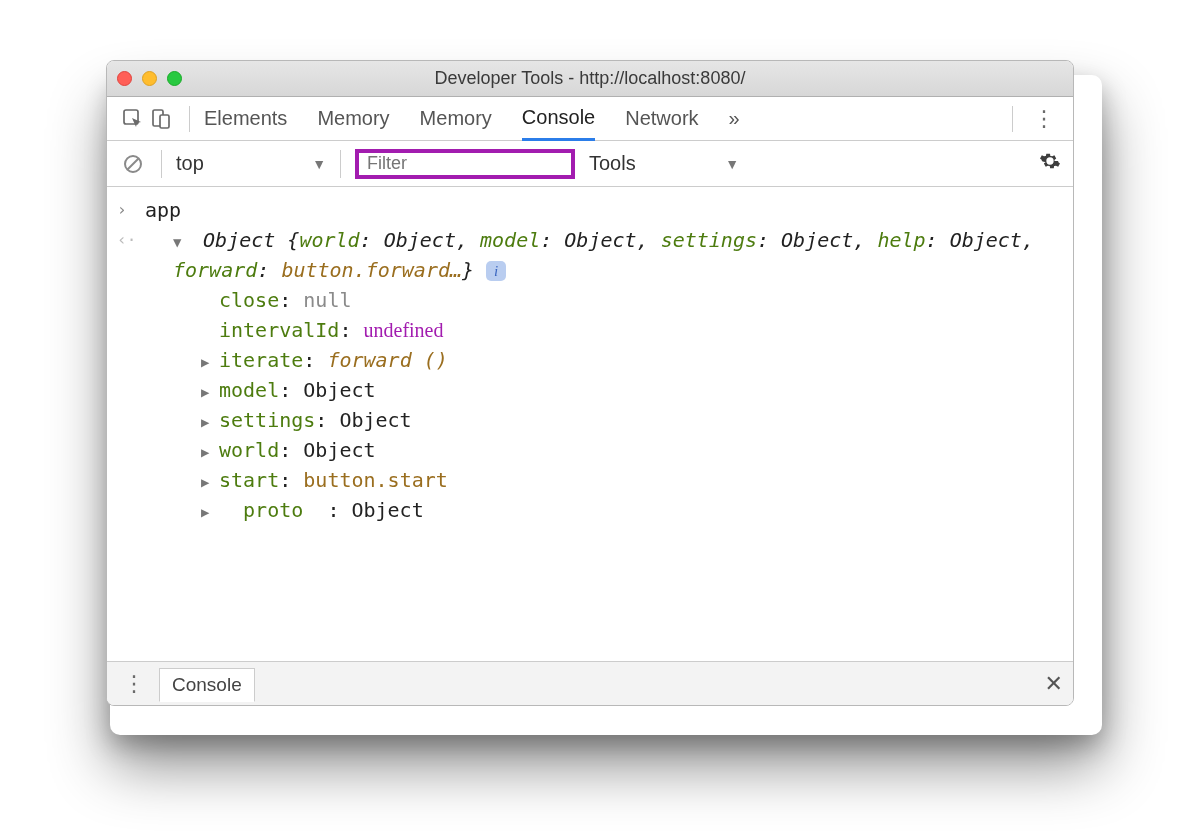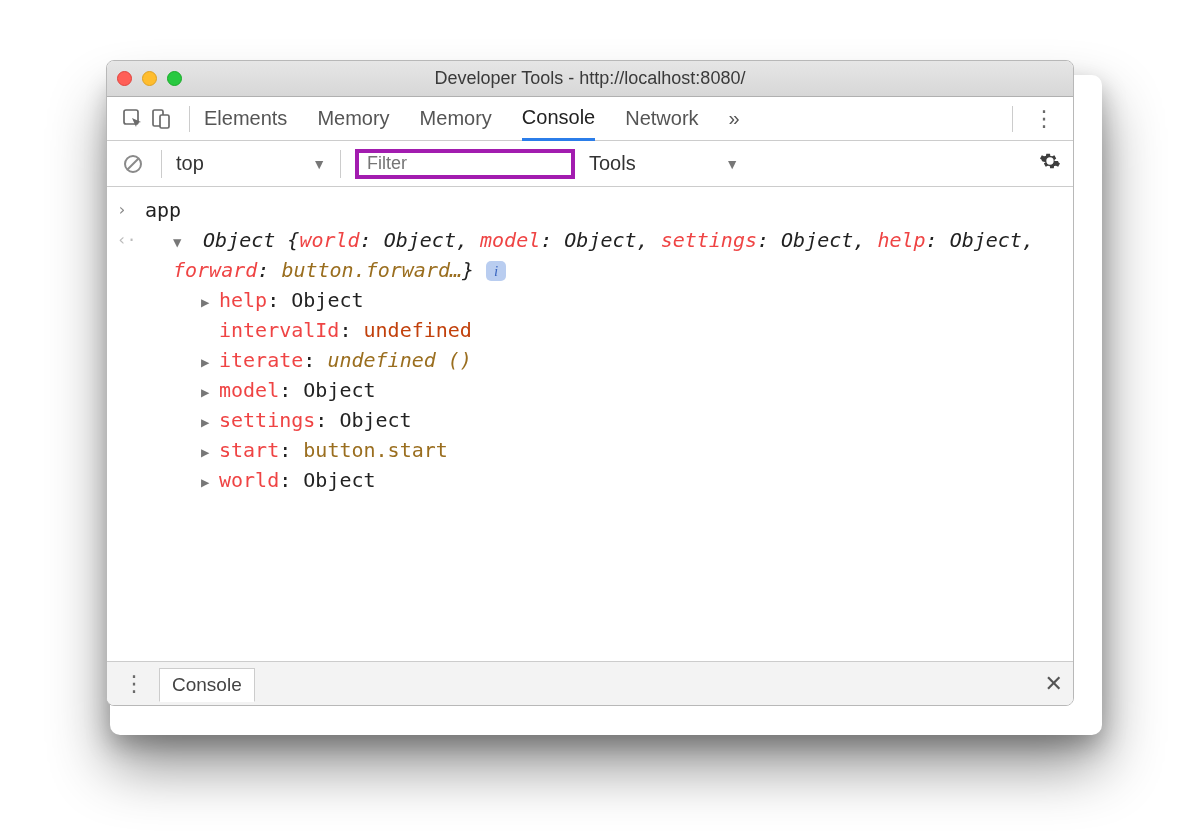--- a/index.html
+++ b/index.html
@@ -112,24 +112,24 @@
     color: #222;
   }
   .row { display: flex; align-items: flex-start; }
   .gutter { width: 28px; flex: 0 0 28px; color:#888; font-size:16px; padding-top:3px; text-align:left;}
   .row .content { flex:1; }
   .indent1 { padding-left: 28px; }
   .indent2 { padding-left: 56px; white-space: nowrap;}
   .tri-exp { display:inline-block; width:18px; color:#777; font-size:14px;}
   .tri-exp.down::before { content:"▼"; }
   .tri-exp.right::before { content:"▶"; }
-  .key   { color: #ef4444; } 
+  .key   { color: #4d7c0f; } 
   .elem  { color: #9a6e1f; text-align: right; } 
   .null  { color: #8a8a8a; }
-  .undef { color: #c2410c; }
+  .undef { color: #a21caf; font-family: Liberation Serif, serif; }
   .func  { color: #9a6e1f; font-style: italic; }
   .ital  { font-style: italic; }
   .infoBadge {
     display:inline-flex; align-items:center; justify-content:center;
     width:20px; height:20px; border-radius:5px;
     background:#b9cdf0; color:#3a66c0; font-style:italic;
     font-family: Georgia, serif; font-size:15px; vertical-align:1px;
   }
   
   .drawer {
@@ -240,45 +240,49 @@
         <div class="content indent1">
           <span class="tri-exp down"></span>
           <span class="ital" id="summary">Object {<span class="key">world</span>: Object, <span class="key">model</span>: Object, <span class="key">settings</span>: Object, <span class="key">help</span>: Object, <span class="key">forward</span>: <span class="elem">button.forward…</span>}</span>
           <span class="infoBadge">i</span>
         </div>
       </div>
 
       <div id="props">
           <div class="row">
             <div class="gutter"></div>
-            <div class="content indent2"><span class="tri-exp right"></span><span class="key">help</span>: Object</div>
+            <div class="content indent2"><span class="tri-exp "></span><span class="key">close</span>: <span class="null">null</span></div>
           </div>
           <div class="row">
             <div class="gutter"></div>
             <div class="content indent2"><span class="tri-exp "></span><span class="key">intervalId</span>: <span class="undef">undefined</span></div>
           </div>
           <div class="row">
             <div class="gutter"></div>
-            <div class="content indent2"><span class="tri-exp right"></span><span class="key">iterate</span>: <span class="func">undefined ()</span></div>
+            <div class="content indent2"><span class="tri-exp right"></span><span class="key">iterate</span>: <span class="func">forward ()</span></div>
           </div>
           <div class="row">
             <div class="gutter"></div>
             <div class="content indent2"><span class="tri-exp right"></span><span class="key">model</span>: Object</div>
           </div>
           <div class="row">
             <div class="gutter"></div>
             <div class="content indent2"><span class="tri-exp right"></span><span class="key">settings</span>: Object</div>
           </div>
           <div class="row">
             <div class="gutter"></div>
+            <div class="content indent2"><span class="tri-exp right"></span><span class="key">world</span>: Object</div>
+          </div>
+          <div class="row">
+            <div class="gutter"></div>
             <div class="content indent2"><span class="tri-exp right"></span><span class="key">start</span>: <span class="elem">button.start</span></div>
           </div>
           <div class="row">
             <div class="gutter"></div>
-            <div class="content indent2"><span class="tri-exp right"></span><span class="key">world</span>: Object</div>
+            <div class="content indent2"><span class="tri-exp right"></span><span class="key">&nbsp;&nbsp;proto&nbsp;&nbsp;</span>: Object</div>
           </div>
         </div>
     </div>
 
     <div class="drawer">
       <span class="kebab">⋮</span>
       <span class="tabchip">Console</span>
       <span class="x">✕</span>
     </div>
 

